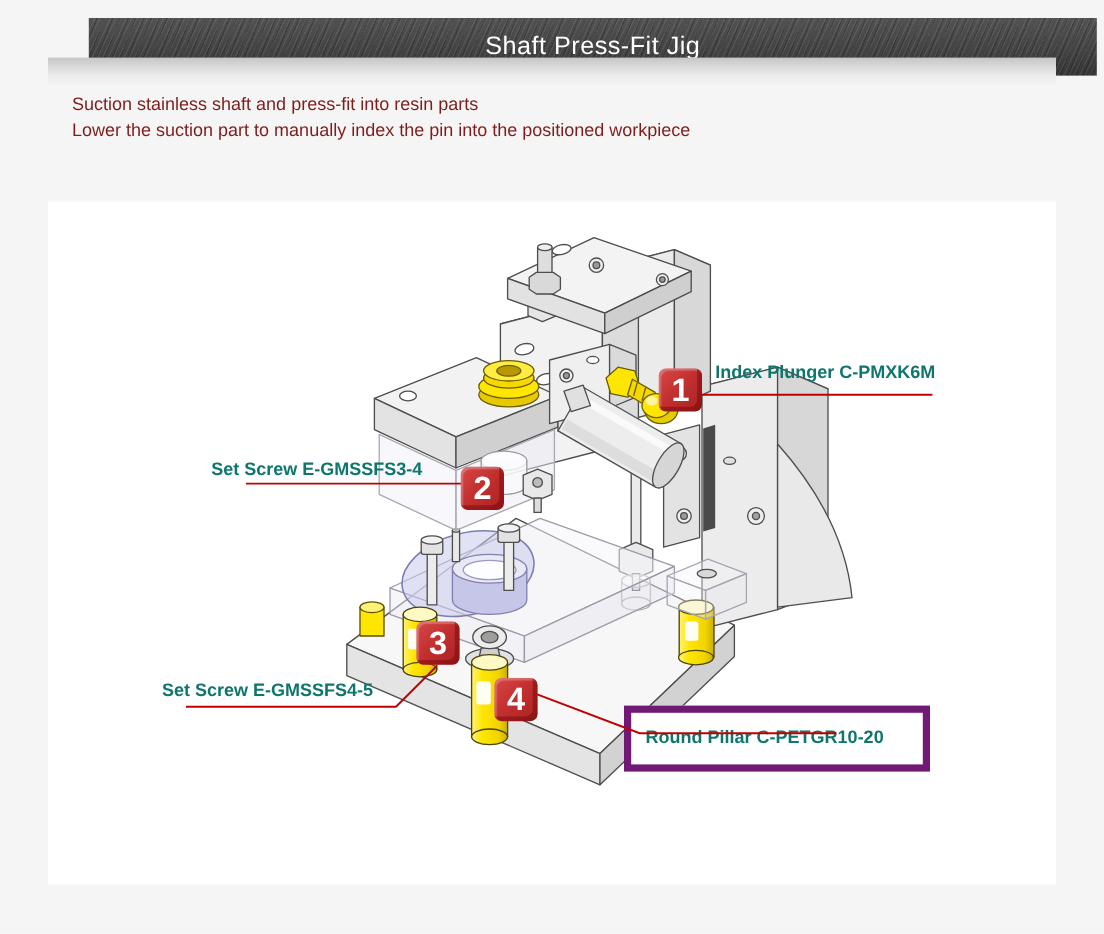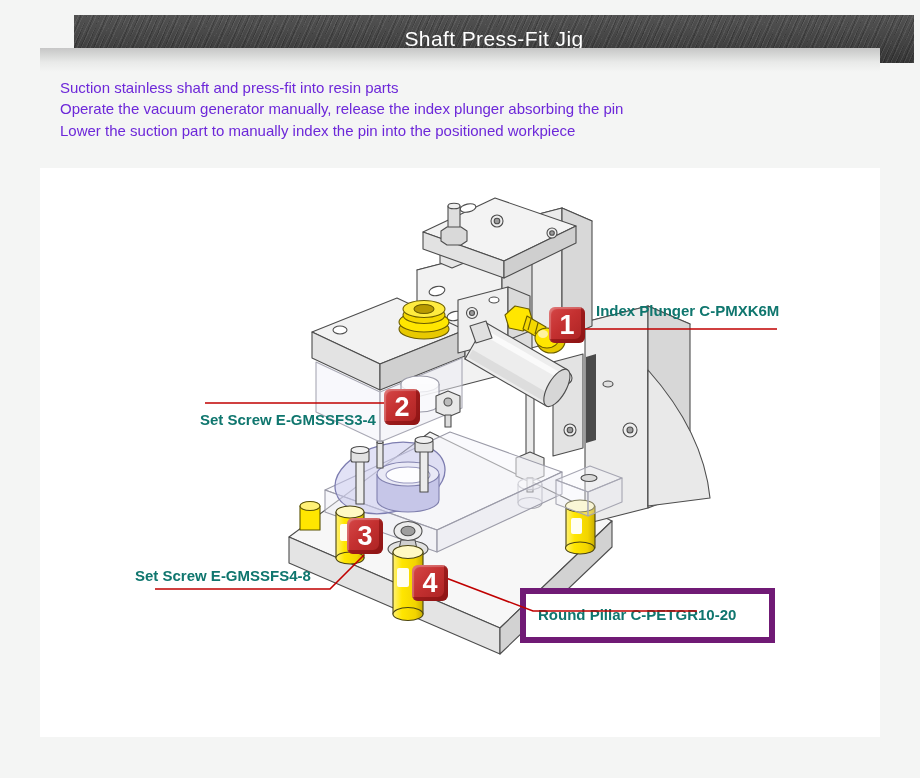--- a/index.html
+++ b/index.html
@@ -15,21 +15,21 @@
       repeating-linear-gradient(112deg, rgba(0,0,0,0.18) 0 1px, rgba(0,0,0,0) 1px 6px),
       linear-gradient(180deg,#525252 0%,#434343 55%,#353535 100%);
     display:flex; align-items:center; justify-content:center;margin-left:34px;
   }
   .title-bar .title { color:#ffffff; font-size:21px; font-weight:400; letter-spacing:0.4px; }
   .title-fade {
     position:absolute; left:40px; top:48px; width:840px; height:24px;
     background:linear-gradient(180deg,#c6c6c6 0%, #e9eae9 60%, #f4f5f4 100%);
   }
   
-  .description { position:absolute; left:60px; top:77px; color:#6d28d9; font-size:15px; line-height:21.4px; }
+  .description { position:absolute; left:60px; top:77px; color:#7f1d1d; font-size:15px; line-height:21.4px; }
   
   .panel { position:absolute; left:40px; top:168px; width:840px; height:569px; background:#ffffff; }
   
   svg.machine  { position:absolute; left:0; top:0; z-index:1; }
   svg.overlay  { position:absolute; left:0; top:0; z-index:3; pointer-events:none; }
   
   .badge {
     position:absolute; width:36px; height:36px; border-radius:6px; z-index:4;
     background:linear-gradient(135deg,#d64848 0%, #c43030 45%, #a92222 100%);
     box-shadow: inset -4px -4px 0 rgba(110,5,5,0.45), inset 2px 2px 1px rgba(255,255,255,0.25);
@@ -50,21 +50,20 @@
 
 <div class="page">
 
   <div class="title-bar">
     <div class="title">Shaft Press-Fit Jig</div>
   </div>
   <div class="title-fade"></div>
 
   <div class="description">
     <div>Suction stainless shaft and press-fit into resin parts</div>
-    <div>Operate the vacuum generator manually, release the index plunger absorbing the pin</div>
     <div>Lower the suction part to manually index the pin into the positioned workpiece</div>
   </div>
 
   <div class="panel"></div>
 
   <svg class="machine" width="920" height="778" viewBox="0 0 920 778">
     <defs>
       <linearGradient id="gold" x1="0" y1="0" x2="1" y2="0">
         <stop offset="0" stop-color="#fff176"></stop>
         <stop offset="0.3" stop-color="#ffe600"></stop>
@@ -276,16 +275,16 @@
     <span>2</span>
   </div>
   <div class="badge" style="left:347px; top:518px;">
     <span>3</span>
   </div>
   <div class="badge" style="left:412px; top:565px;">
     <span>4</span>
   </div>
 
   <div class="callout-label" style="left:596px; top:302px;">Index Plunger  C-PMXK6M</div>
-  <div class="callout-label" style="left:200px; top:383px;margin-top:28px;">Set Screw  E-GMSSFS3-4</div>
-  <div class="callout-label" style="left:135px; top:567px;">Set Screw  E-GMSSFS4-8</div>
+  <div class="callout-label" style="left:176px; top:383px;">Set Screw  E-GMSSFS3-4</div>
+  <div class="callout-label" style="left:135px; top:567px;">Set Screw  E-GMSSFS4-5</div>
 
 </div>
 
 </body></html>

